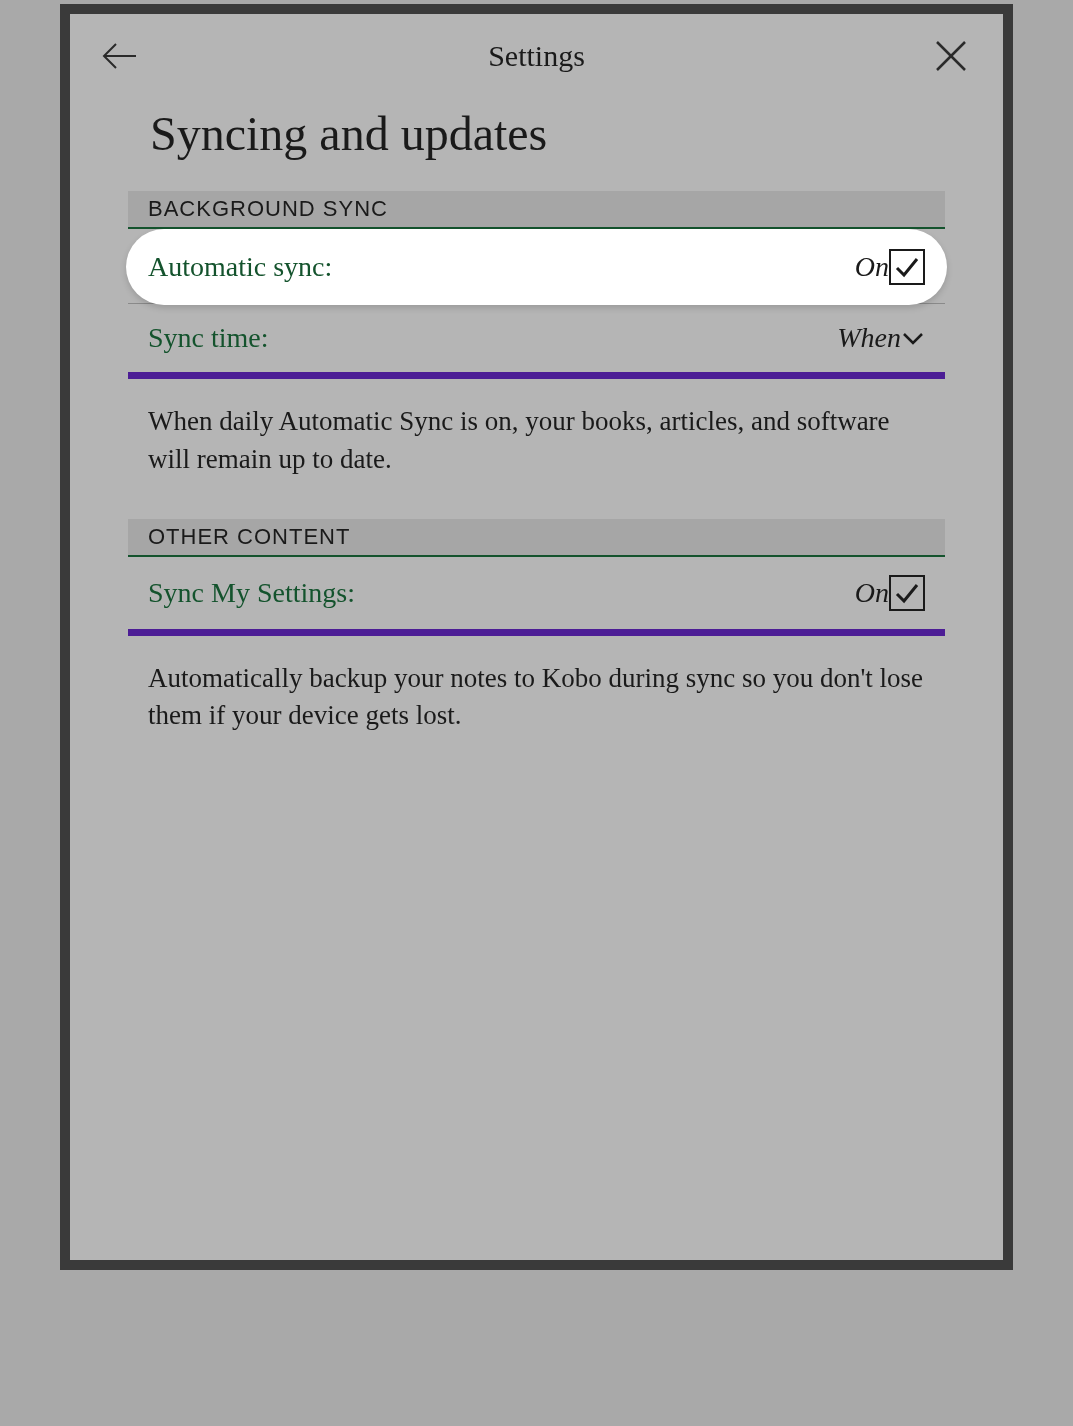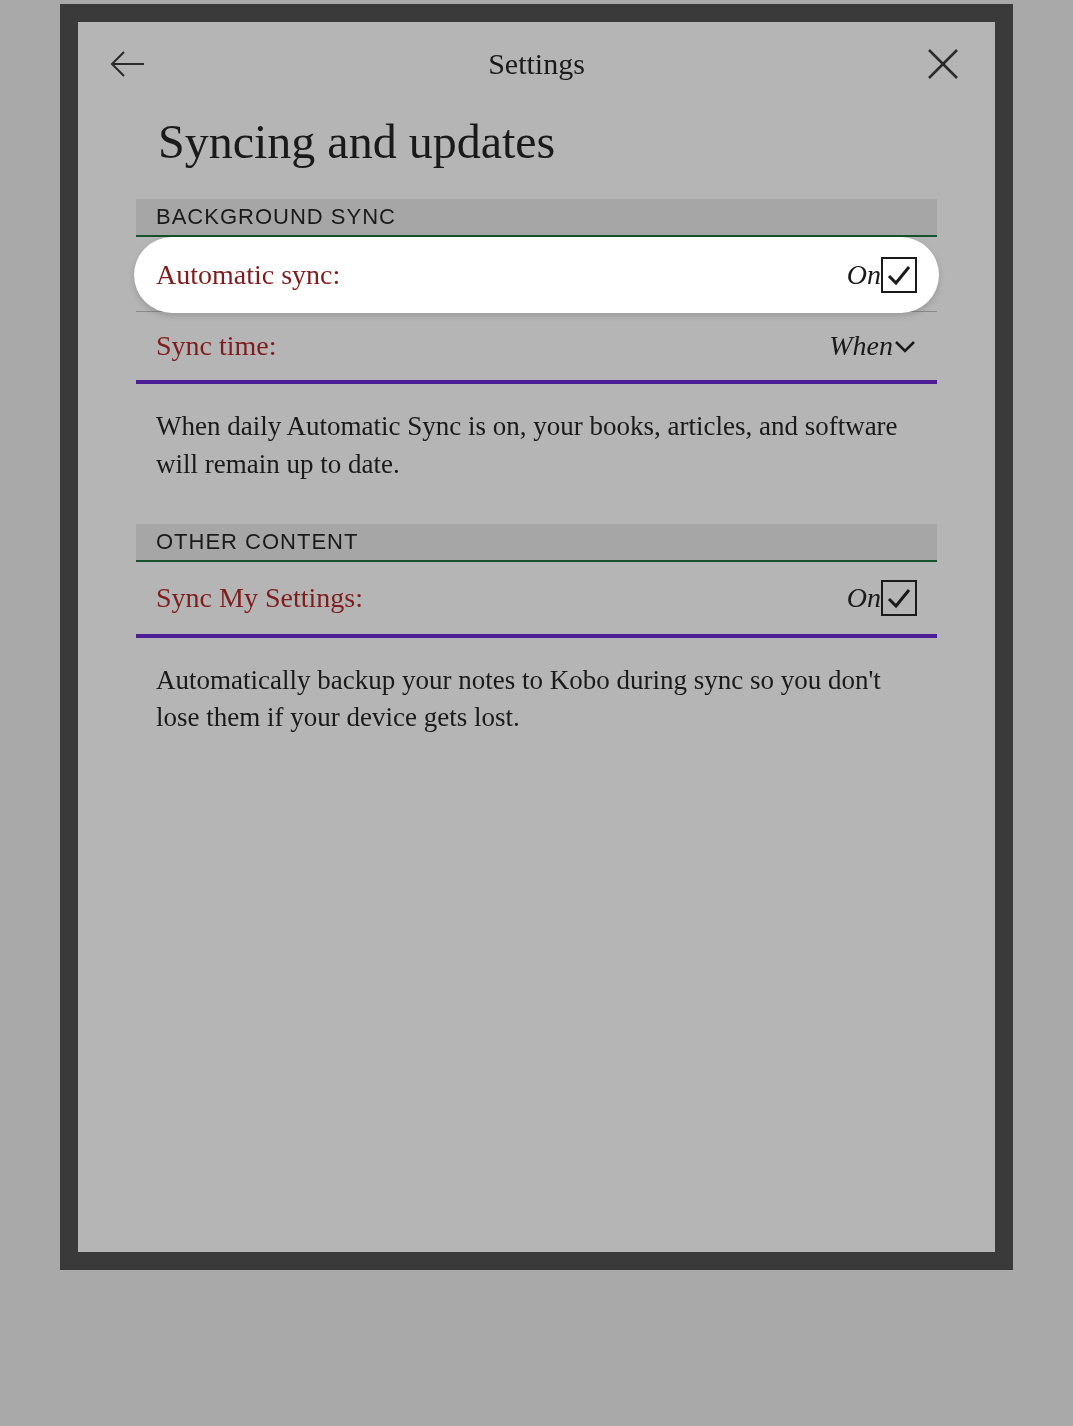--- a/index.html
+++ b/index.html
@@ -14,21 +14,21 @@
       width: 1073px;
       height: 1426px;
       overflow: hidden;
     }
     
     .outer-frame {
       width: 953px;
       height: 1266px;
       margin: 4px auto 0;
       background: #3a3a3a;
-      padding: 18px;
+      padding: 10px;
     }
     
     .inner-panel {
       width: 100%;
       height: 100%;
       background: #b5b5b5;
       position: relative;
     }
     
     .header {
@@ -94,42 +94,42 @@
       color: #1a1a1a;
       border-bottom: 2px solid #14532d;
     }
     
     .setting-row {
       display: flex;
       align-items: center;
       justify-content: space-between;
       padding: 18px 20px;
       margin: 0 58px;
-      border-bottom: 4px solid #4c1d95;
+      border-bottom: 7px solid #4c1d95;
     }
     
     .setting-row.highlighted {
       background: #ffffff;
       border-radius: 38px;
       border-bottom: none;
       margin: 0 56px;
       padding: 20px 22px;
       box-shadow: 0 3px 6px rgba(0,0,0,0.15);
       position: relative;
       z-index: 1;
     }
     
     .after-highlight {
       border-bottom: 1px solid #8a8a8a;
       margin: -2px 58px 0;
     }
     
     .setting-label {
       font-size: 28px;
-      color: #7f1d1d;
+      color: #14532d;
     }
     
     .setting-value-group {
       display: flex;
       align-items: center;
     }
     
     .setting-value {
       font-size: 28px;
       font-style: italic;

